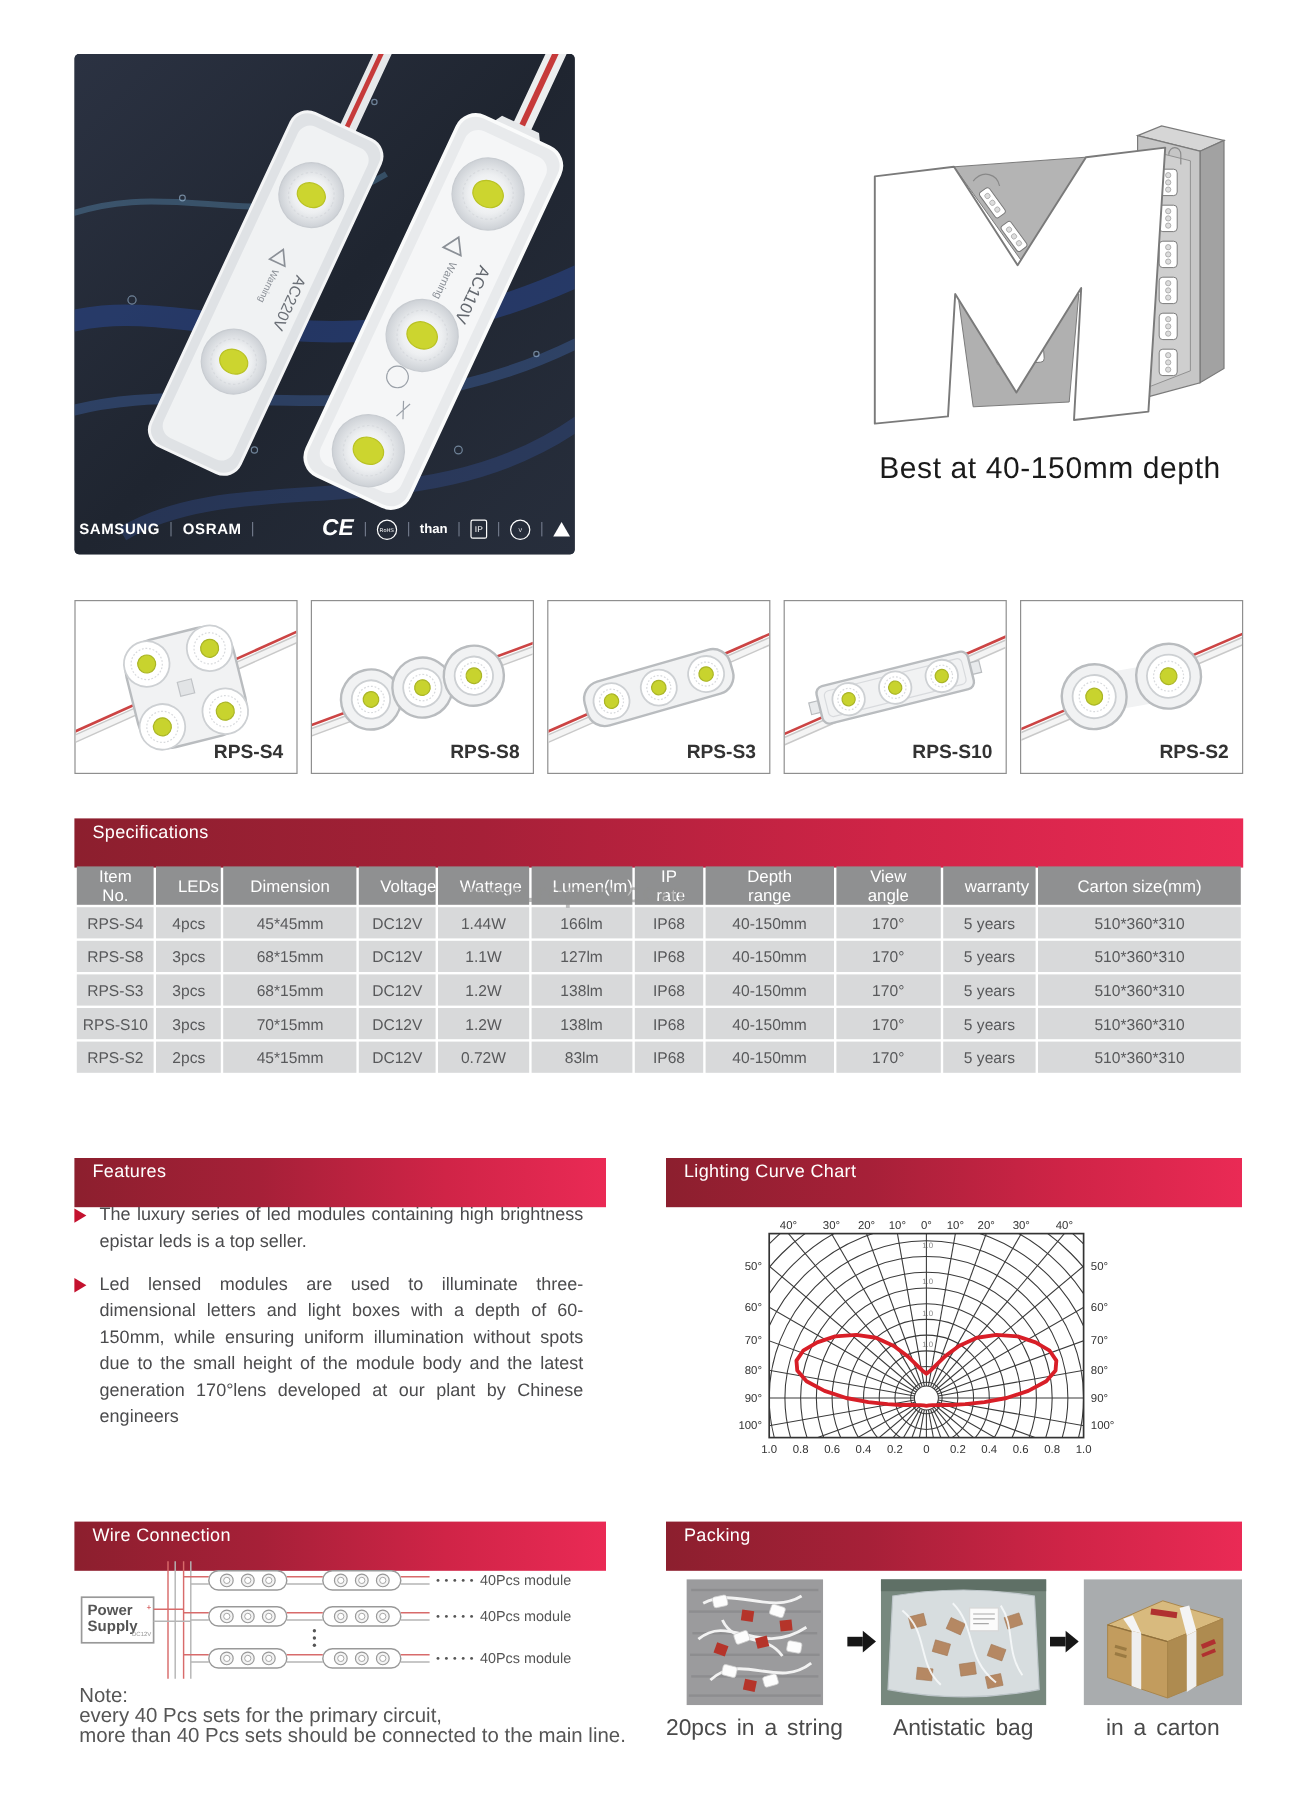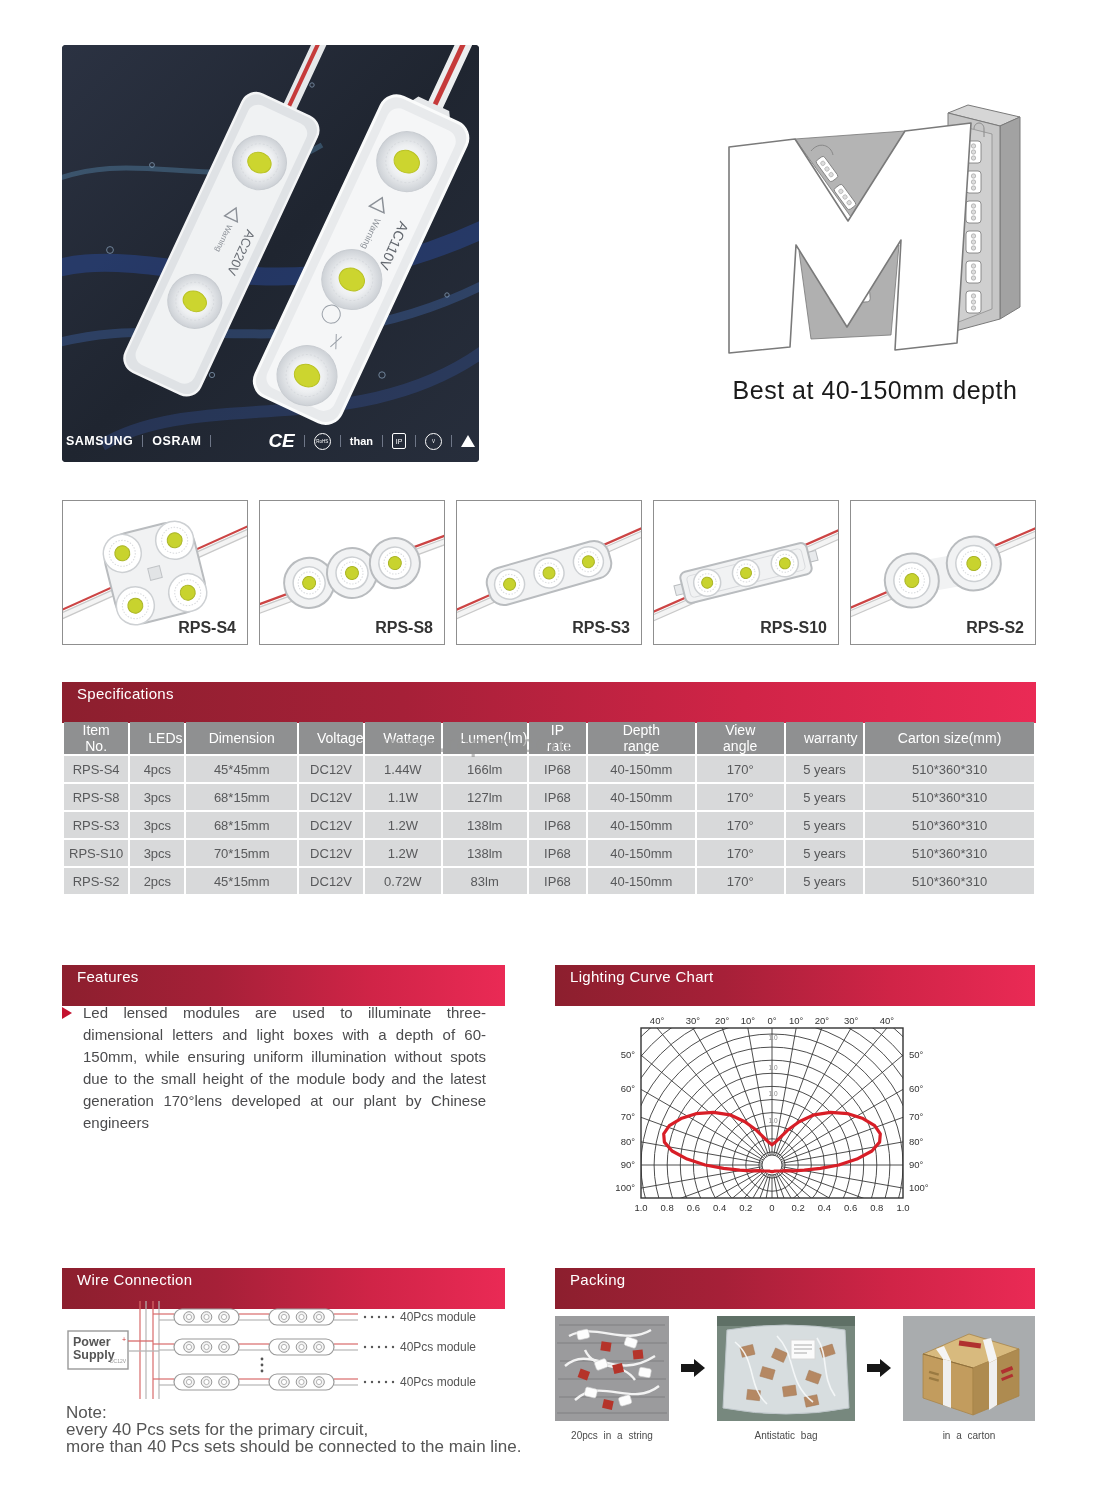--- a/index.html
+++ b/index.html
@@ -48,21 +48,21 @@
 
   
   #wire-svg{position:absolute;left:62px;top:1295px;}
   .wire-label{position:absolute;left:400px;font-size:12px;color:#555;height:14px;line-height:14px;}
   #wl1{top:1310px;} #wl2{top:1340px;} #wl3{top:1375px;}
   #wire-note{position:absolute;left:66px;top:1404px;font-size:17px;color:#555;line-height:17px;}
 
   
   #packing-row{position:absolute;left:555px;top:1316px;width:480px;display:flex;justify-content:space-between;}
   .pack-fig{display:flex;flex-direction:column;align-items:center;}
-  .pack-caption{margin-top:9px;font-size:10px;color:#4a4a4a;word-spacing:3px;}
+  .pack-caption{margin-top:9px;font-size:19px;color:#4a4a4a;word-spacing:3px;}
   .pack-arrow{margin-top:42px;}
 </style>
 </head>
 <body>
 
 <div id="page">
 
   <div id="hero">
     <svg width="417" height="417" viewBox="0 0 417 417">
       <defs>
@@ -484,20 +484,21 @@
         </tr>
 
       </tbody>
   </table>
 
   <div class="banner" style="left:62px;top:965px;width:443px;">
     <span>Features</span>
   </div>
   <ul id="features-list">
 
+      <li><span class="tri"></span><span>The luxury series of led modules containing high brightness epistar leds is a top seller.</span></li>
 
       <li><span class="tri"></span><span>Led lensed modules are used to illuminate three-dimensional letters and light boxes with a depth of 60-150mm, while ensuring uniform illumination without spots due to the small height of the module body and the latest generation 170°lens developed at our plant by Chinese engineers</span></li>
     </ul>
 
   <div class="banner" style="left:555px;top:965px;width:480px;">
     <span>Lighting Curve Chart</span>
   </div>
   <svg id="curve-chart" width="345" height="220" viewBox="0 0 345 220">
       <defs>
         <clipPath id="cclip">

